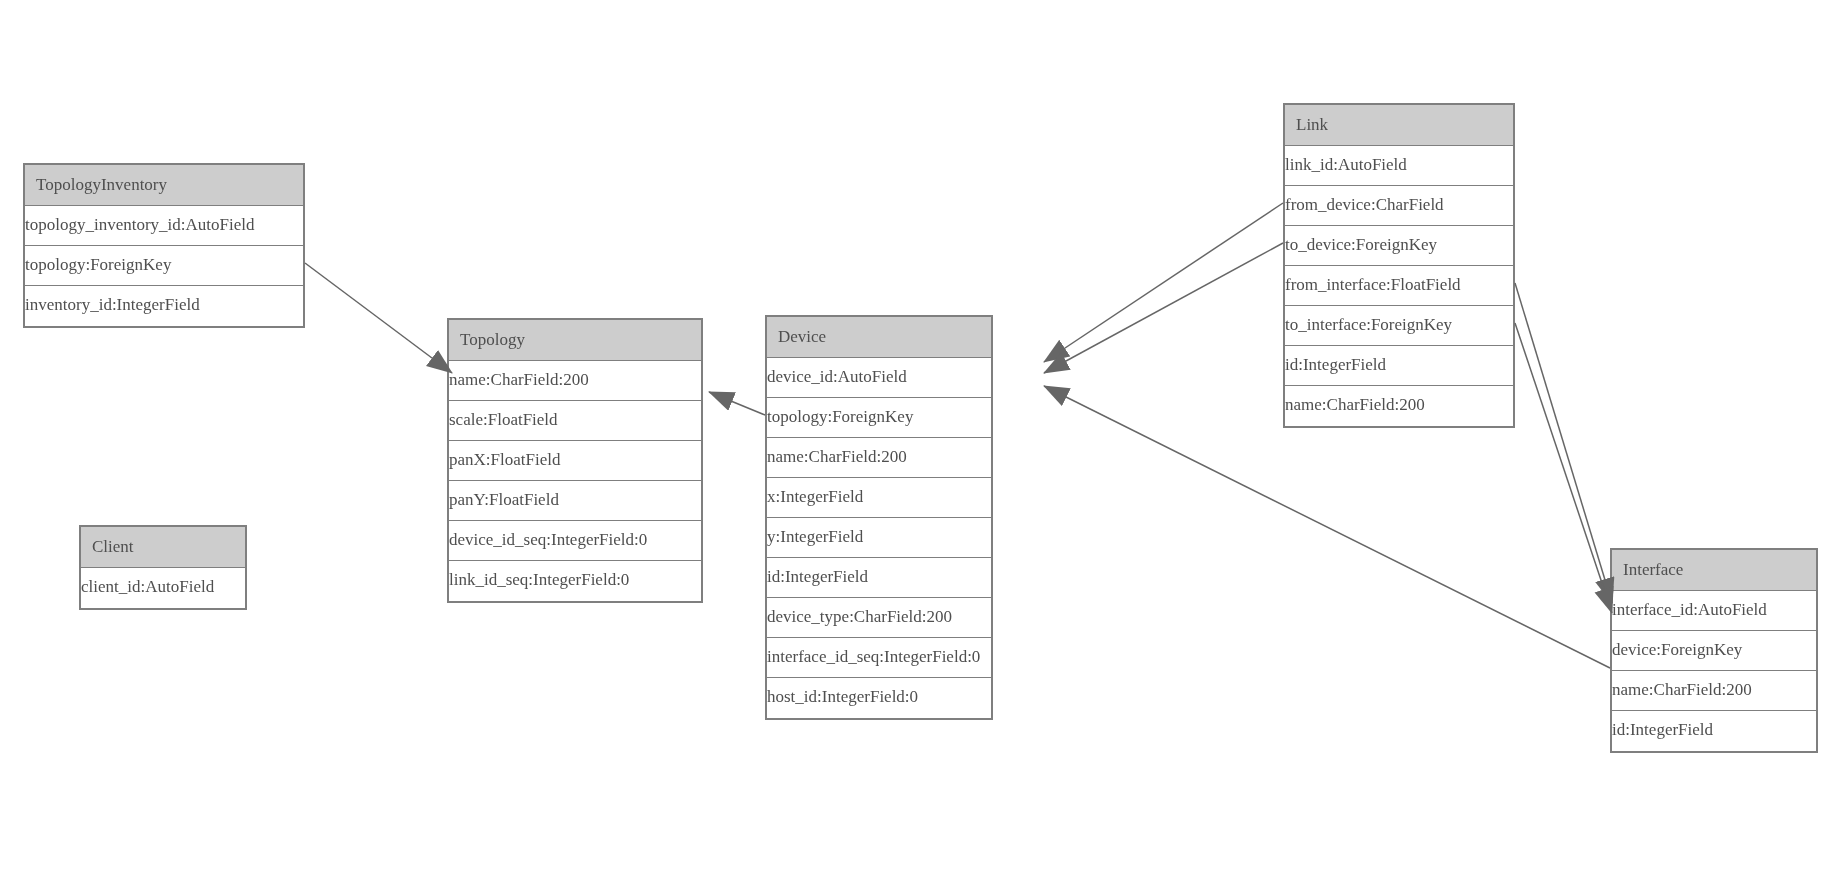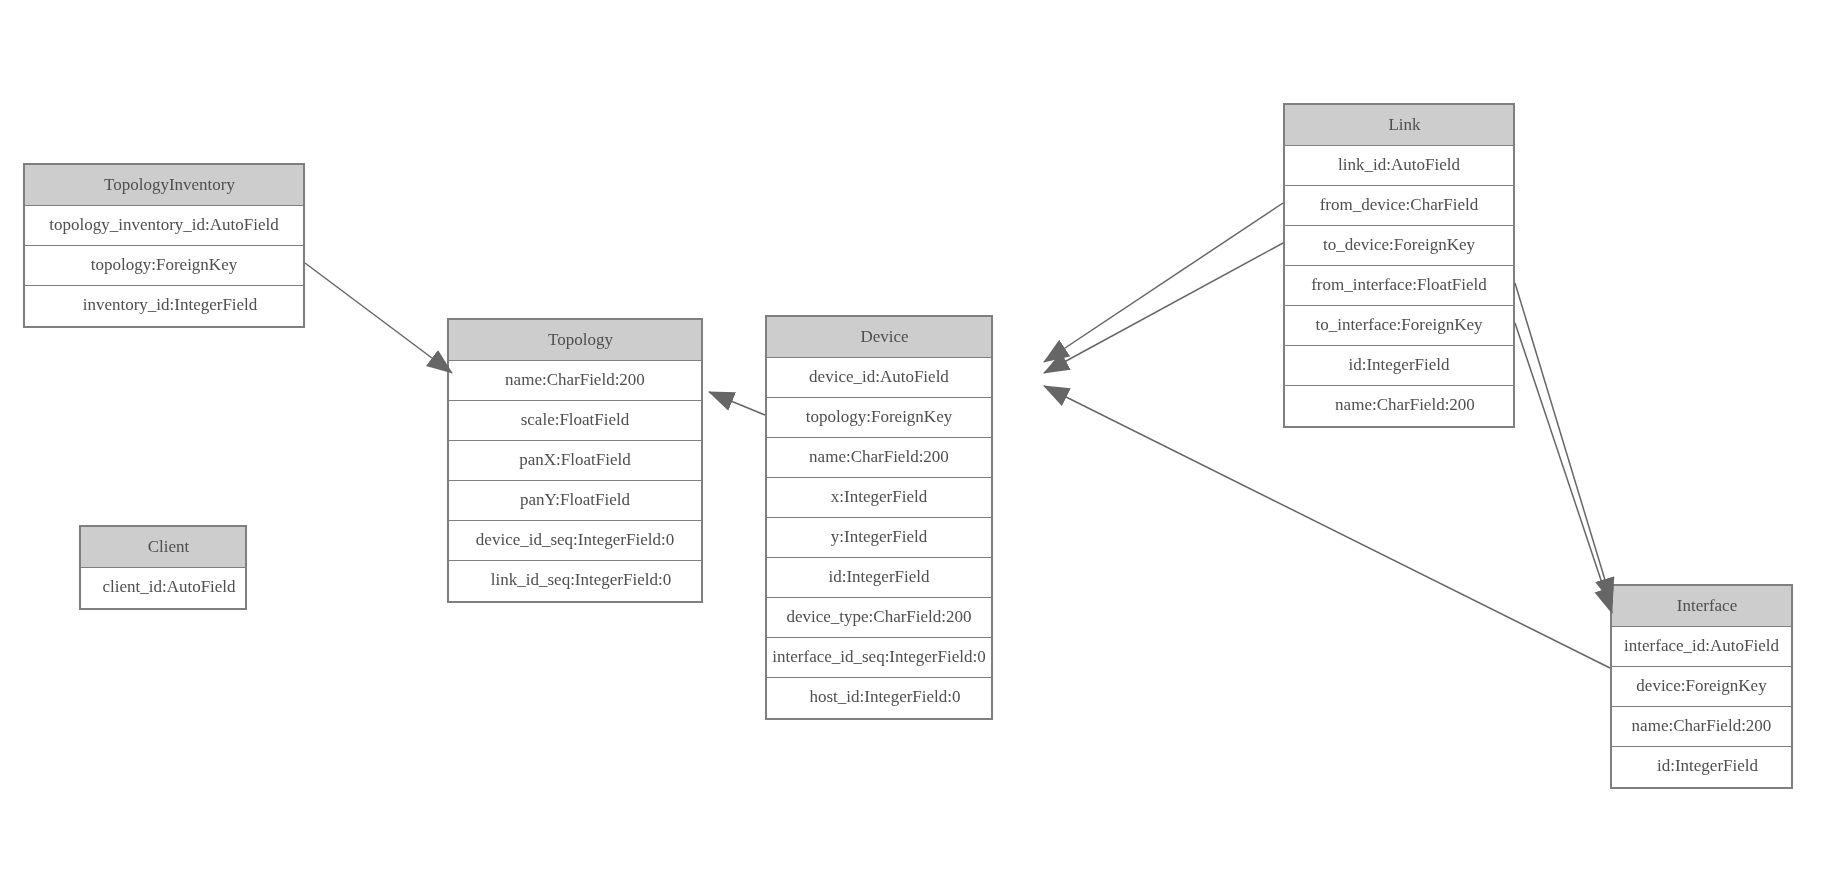--- a/index.html
+++ b/index.html
@@ -16,21 +16,20 @@
     width:1824px;height:874px;
     background:var(--bg);
     font-family:"Liberation Serif","DejaVu Serif",serif;
     overflow:hidden;
   }
   .entity{
     position:absolute;
     border:2px solid var(--border);
     background:var(--row-fill);
     box-sizing:border-box;
-    text-align:center;
   }
   .entity-header{
     height:41px;
     line-height:40px;
     box-sizing:border-box;
     background:var(--header-fill);
     border-bottom:1.5px solid var(--border);
     padding-left:11px;
     font-size:17px;
     color:var(--text);
@@ -41,21 +40,21 @@
     height:40px;
     line-height:38px;
     box-sizing:border-box;
     border-bottom:1.5px solid var(--border);
     font-size:17px;
     color:var(--text);
     background:var(--row-fill);
     white-space:nowrap;
     overflow:hidden;
   }
-  .entity-row:last-child{border-bottom:none;margin-left:12px;}
+  .entity-row:last-child{border-bottom:none;}
   .edges-layer{
     position:absolute;
     left:0;top:0;
     width:1824px;height:874px;
     pointer-events:none;
     z-index:5;
   }
   .edge-line{
     stroke:var(--edge);
     stroke-width:1.5;
@@ -118,20 +117,20 @@
     <div class="entity" style="left: 1283px; top: 103px; width: 232px;">
       <div class="entity-header">Link</div>
       <div class="entity-row">link_id:AutoField</div>
       <div class="entity-row">from_device:CharField</div>
       <div class="entity-row">to_device:ForeignKey</div>
       <div class="entity-row">from_interface:FloatField</div>
       <div class="entity-row">to_interface:ForeignKey</div>
       <div class="entity-row">id:IntegerField</div>
       <div class="entity-row">name:CharField:200</div>
     </div>
-    <div class="entity" style="left: 1610px; top: 584px; width: 183px;">
+    <div class="entity" style="left: 1610px; top: 548px; width: 208px;">
       <div class="entity-header">Interface</div>
       <div class="entity-row">interface_id:AutoField</div>
       <div class="entity-row">device:ForeignKey</div>
       <div class="entity-row">name:CharField:200</div>
       <div class="entity-row">id:IntegerField</div>
     </div>
   </div>
 
 </body></html>

